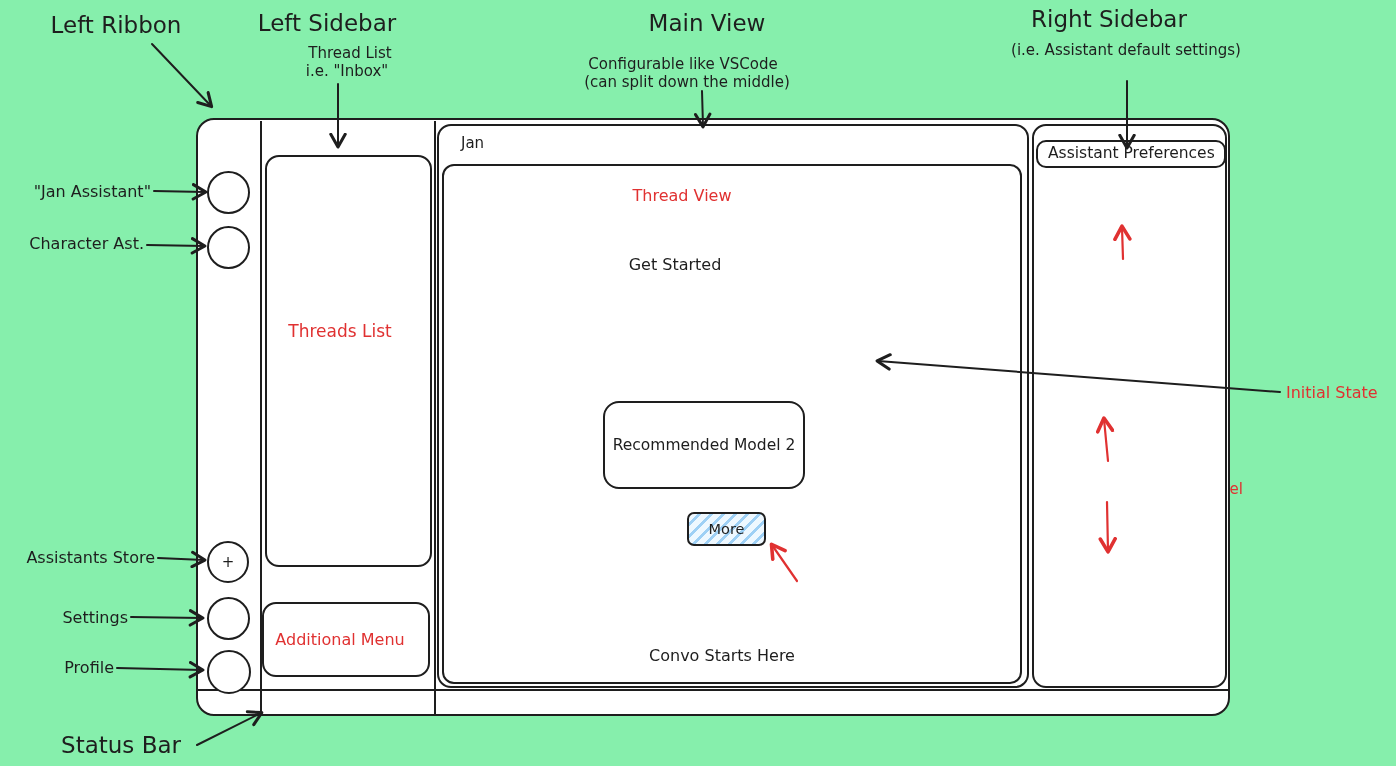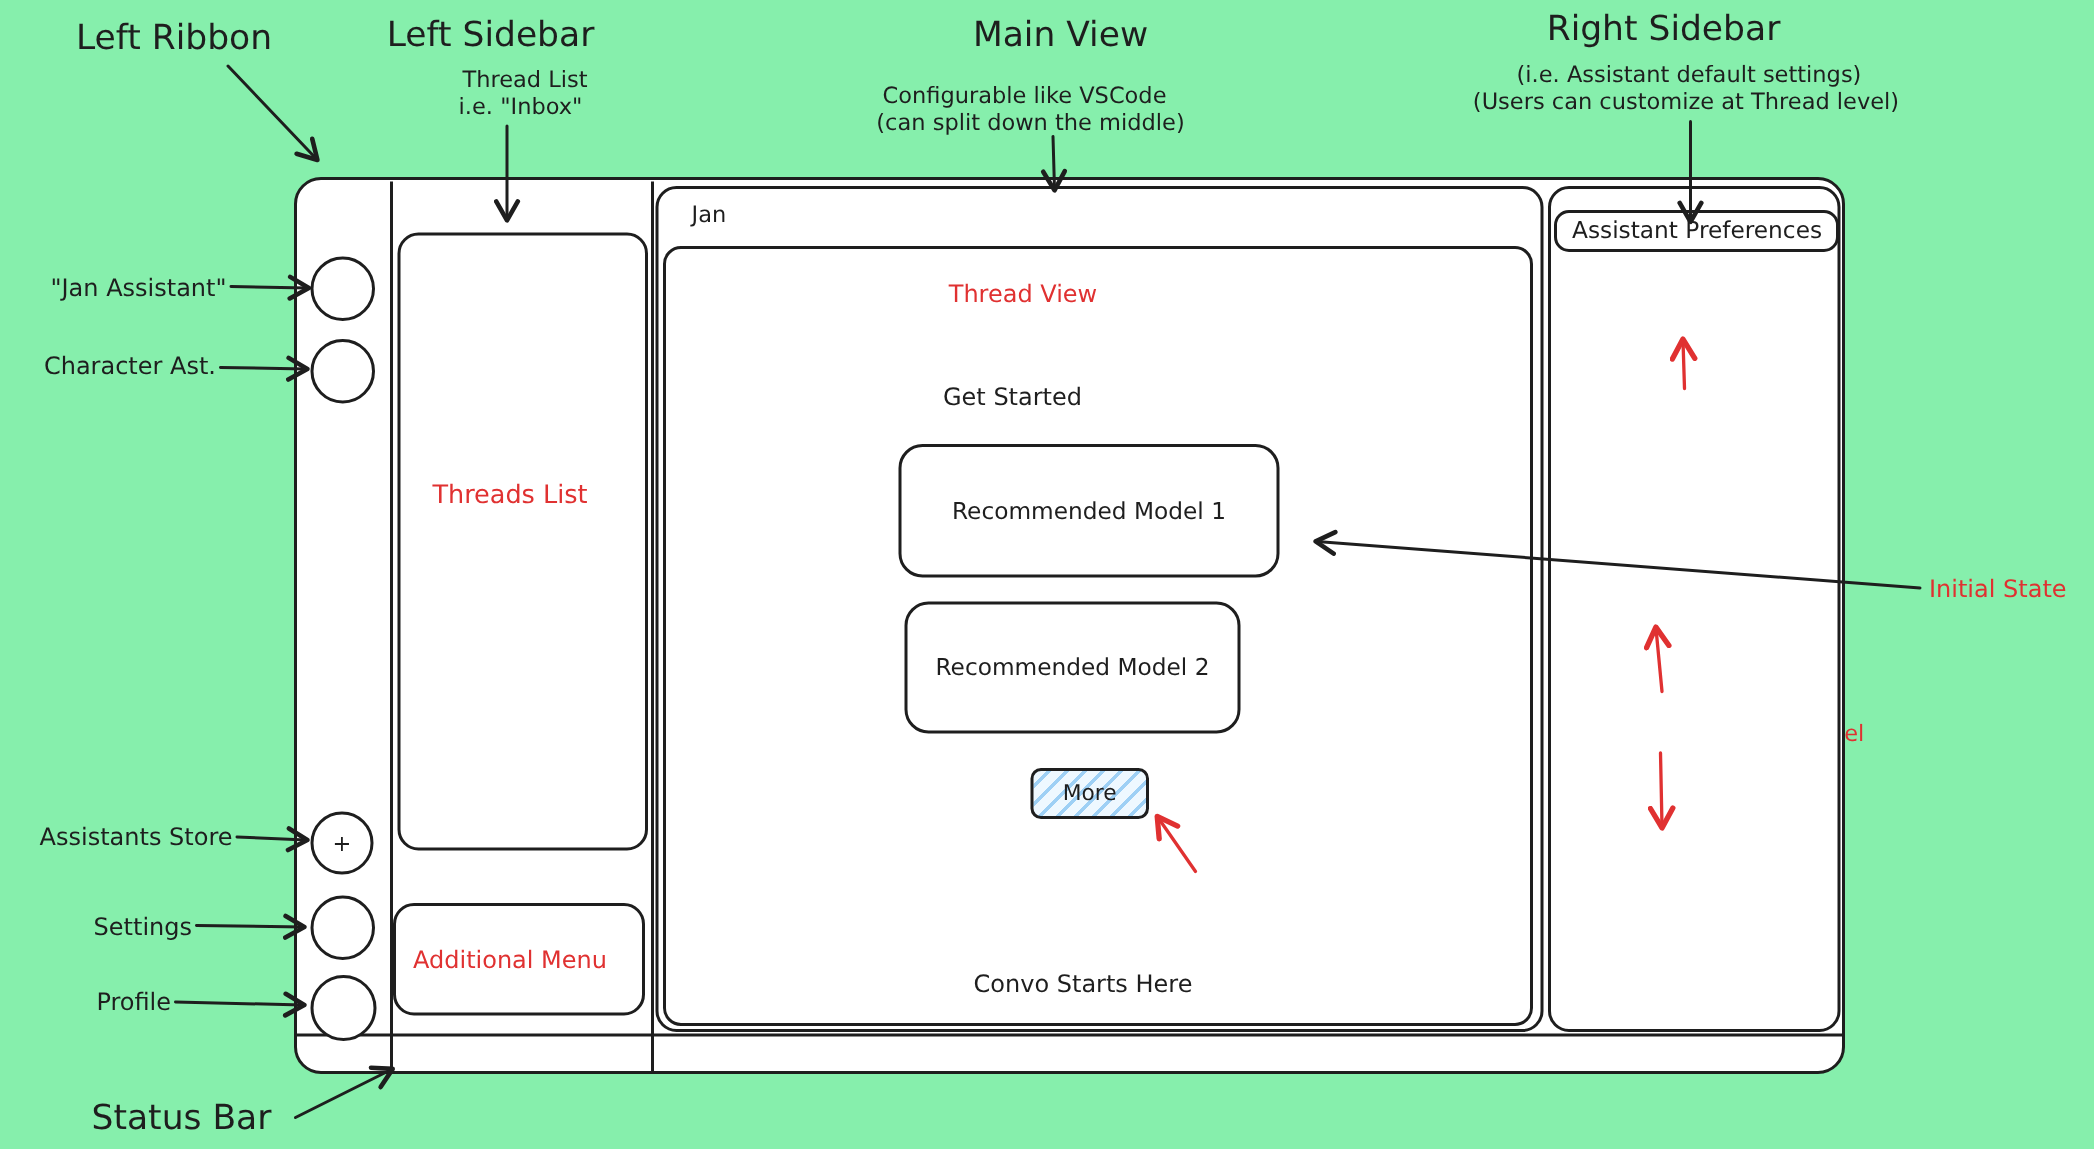--- a/index.html
+++ b/index.html
@@ -37,21 +37,20 @@
   <div class="t center big" style="left:327px;top:24px;text-align:center;">Left Sidebar</div>
   <div class="t center sml" style="left:350px;top:53px;">Thread List</div>
   <div class="t center sml" style="left:347px;top:71px;">i.e. "Inbox"</div>
 
   <div class="t center big" style="left:707px;top:24px;">Main View</div>
   <div class="t center sml" style="left:683px;top:64px;">Configurable like VSCode</div>
   <div class="t center sml" style="left:687px;top:82px;">(can split down the middle)</div>
 
   <div class="t center big" style="left:1109px;top:20px;">Right Sidebar</div>
   <div class="t center sml" style="left:1126px;top:50px;">(i.e. Assistant default settings)</div>
-  <div class="t center sml" style="left:1124px;top:68px;">(Users can customize at Thread level)</div>
 
   <div class="t rightal med" style="left:151px;top:192px;">"Jan Assistant"</div>
   <div class="t rightal med" style="left:144px;top:244px;">Character Ast.</div>
   <div class="t rightal med" style="left:155px;top:558px;">Assistants Store</div>
   <div class="t rightal med" style="left:128px;top:618px;">Settings</div>
   <div class="t rightal med" style="left:114px;top:668px;">Profile</div>
 
   <div class="t center big" style="left:121px;top:746px;">Status Bar</div>
 
   <div class="t leftal red med" style="left:1286px;top:393px;">Initial State</div>
@@ -85,22 +84,21 @@
   <div class="t center red med" style="left:340px;top:640px;text-align:center;">Additional Menu</div>
 
   <div class="box panel" style="left:437px;top:124px;width:592px;height:564px;"></div>
   <div class="t leftal sml" style="left:461px;top:143px;">Jan</div>
 
   <div class="box" style="left:442px;top:164px;width:580px;height:520px;border-radius:12px;"></div>
   <div class="t center red med" style="left:682px;top:196px;">Thread View</div>
 
   <div class="t center med" style="left:675px;top:265px;">Get Started</div>
 
-  <div class="box card" style="left:599px;top:296px;width:254px;height:89px;">Recommended Model 1</div>
-  <div class="box card" style="left:603px;top:401px;width:224px;height:88px;">Recommended Model 2</div>
+  <div class="box card" style="left:603px;top:401px;width:202px;height:88px;">Recommended Model 2</div>
 
   <div class="btn hatch" style="left:687px;top:512px;width:79px;height:34px;font-size:14.5px;">More</div>
 
   <div class="t center med" style="left:722px;top:656px;">Convo Starts Here</div>
 
   <div class="box panel" style="left:1032px;top:124px;width:195px;height:564px;"></div>
   <div class="box" style="left:1036px;top:140px;width:190px;height:28px;border-radius:10px;"></div>
   <div class="t leftal" style="left:1048px;top:154px;font-size:15.5px;">Assistant Preferences</div>
 
 

